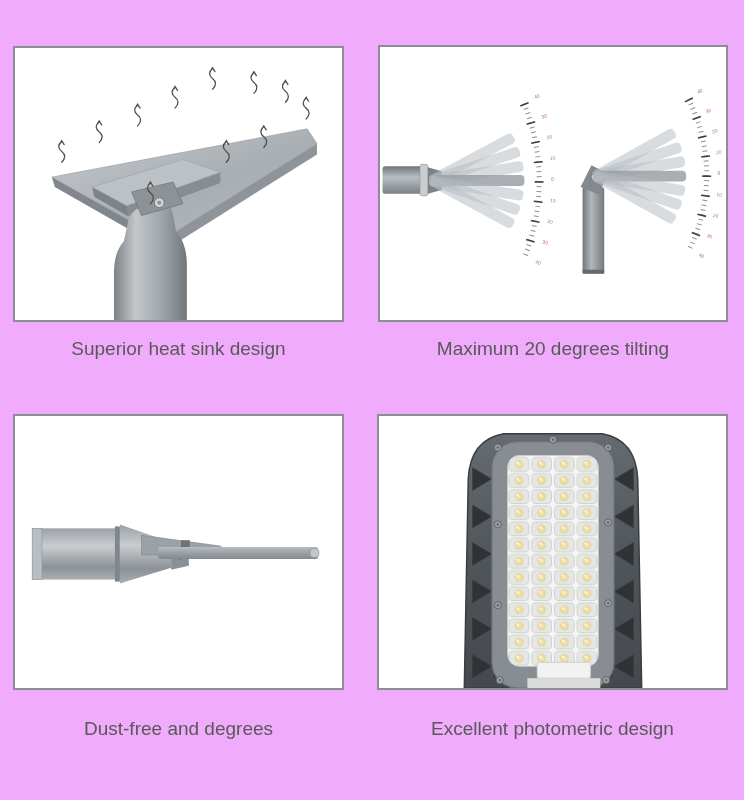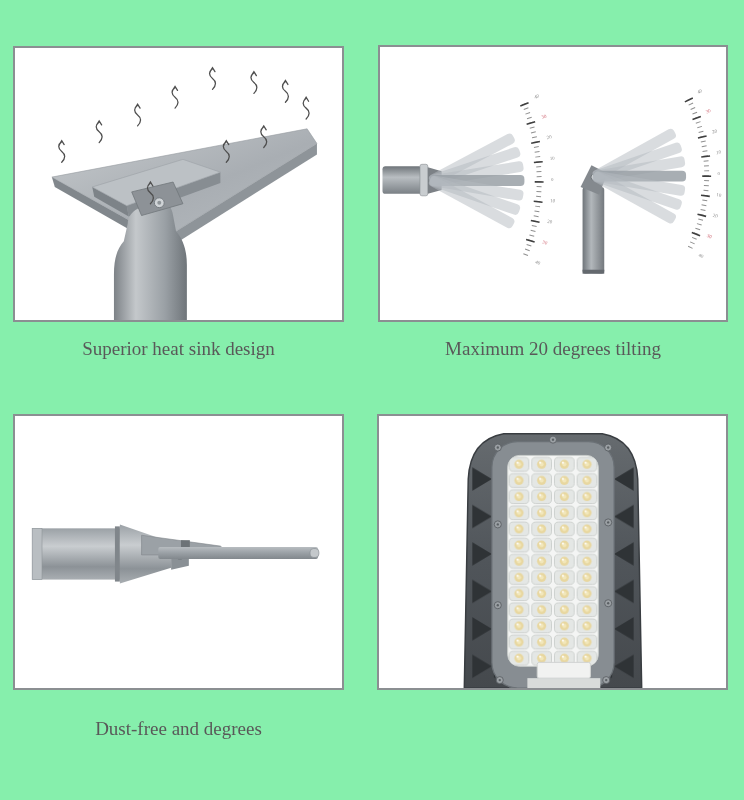--- a/index.html
+++ b/index.html
@@ -1,17 +1,17 @@
 <!DOCTYPE html>
 <html><head>
 <meta charset="utf-8">
 <style>
   html,body{margin:0;padding:0;background:#ffffff;}
-  .canvas{position:relative;width:744px;height:800px;background:#86efac;
-          font-family:Liberation Serif, serif;overflow:hidden;}
+  .canvas{position:relative;width:744px;height:800px;background:#f0abfc;
+          font-family:Liberation Sans, sans-serif;overflow:hidden;}
   figure{position:absolute;margin:0;}
   .imgbox{border:2px solid #8b8f92;background:#ffffff;box-sizing:border-box;}
   .imgbox svg{display:block;width:100%;height:100%;}
   figcaption{text-align:center;color:#595959;font-size:19px;line-height:22px;}
   .row1 figcaption{margin-top:16px;}
   .row2 figcaption{margin-top:28px;}
   .squig{fill:none;stroke:#4e4e4e;stroke-width:1.3;stroke-linecap:round;}
   .arm{fill:#b4bac0;fill-opacity:.5;}
   .arm.main{fill:#99a0a6;fill-opacity:.85;}
   .slbl{fill:#8a8a8a;font-size:5px;}
@@ -237,15 +237,16 @@
             <circle cx="120" cy="110" r="1.2"></circle>
               <circle cx="232" cy="108" r="1.2"></circle>
             <circle cx="120" cy="192" r="1.2"></circle>
               <circle cx="232" cy="190" r="1.2"></circle>
             <circle cx="122" cy="268" r="1.2"></circle>
               <circle cx="230" cy="268" r="1.2"></circle>
           </g>
         </g>
       </svg>
     </div>
+    <figcaption>Excellent photometric design</figcaption>
   </figure>
 
 </div>
 
 </body></html>

